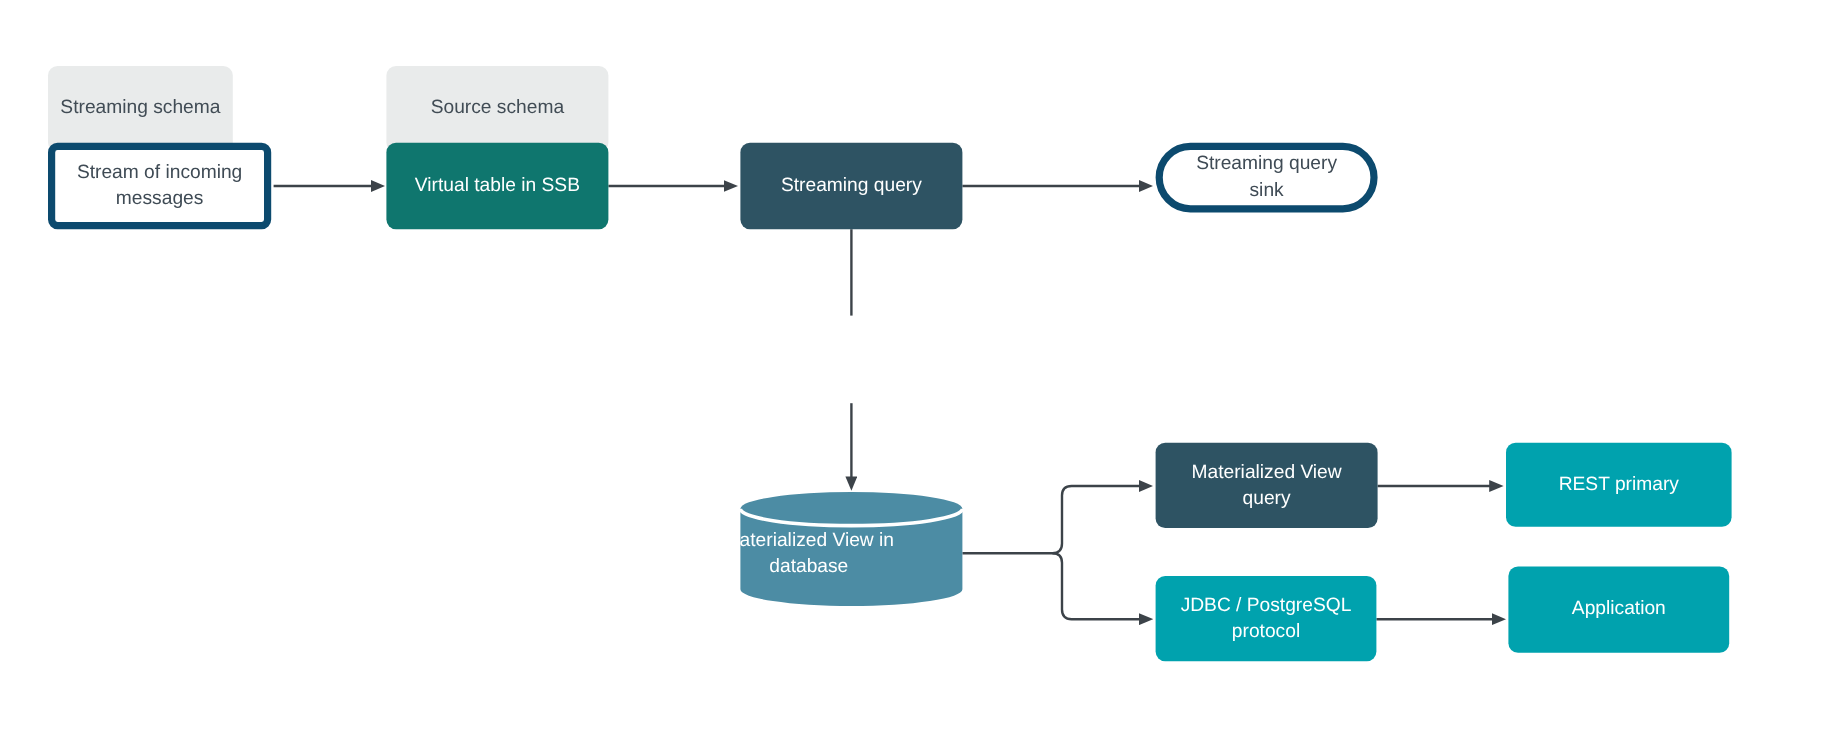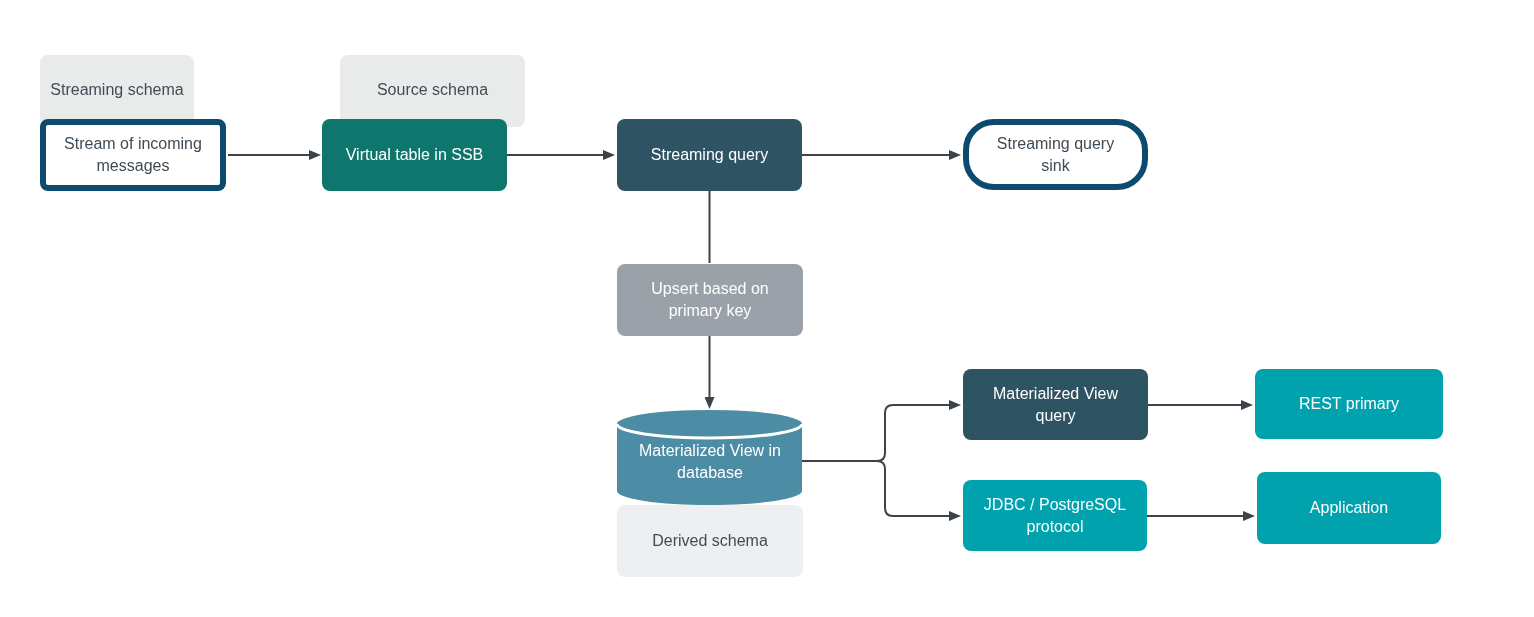--- a/index.html
+++ b/index.html
@@ -80,27 +80,24 @@
 </style>
 </head>
 <body>
 
 <div id="canvas">
 
   <div class="abs schema-plate top-plate" style="left:40px; top:55px; width:154px; height:72px;">
     <span>Streaming schema</span>
   </div>
 
-  <div class="abs schema-plate top-plate" style="left:340px; top:55px; width:185px; height:72px;">
+  <div class="abs schema-plate top-plate" style="left:322px; top:55px; width:185px; height:72px;">
     <span>Source schema</span>
   </div>
 
-  <div class="abs schema-plate derived-plate" style="left:617px; top:505px; width:186px; height:72px;">
-    <span>Derived schema</span>
-  </div>
 
   <svg id="connector-layer" viewBox="0 0 1534 617">
     <defs>
       <marker id="arrowhead" viewBox="0 0 12 10" refX="1" refY="5" markerWidth="12" markerHeight="10" orient="auto" markerUnits="userSpaceOnUse">
         <path d="M0,0 L12,5 L0,10 Z" fill="#3c4349"></path>
       </marker>
     </defs>
 
     <path class="edge" d="M 228 155 H 310" marker-end="url(#arrowhead)"></path>
     <path class="edge" d="M 507 155 H 604" marker-end="url(#arrowhead)"></path>
@@ -124,29 +121,26 @@
   </div>
 
   <div class="abs node teal-node" style="left:322px; top:119px; width:185px; height:72px;">
     <span>Virtual table in SSB</span>
   </div>
 
   <div class="abs node dark-node" style="left:617px; top:119px; width:185px; height:72px;">
     <span>Streaming query</span>
   </div>
 
-  <div class="abs node white-node" style="left:963px; top:119px; width:185px; height:71px;border-radius:31px;">
+  <div class="abs node white-node" style="left:963px; top:119px; width:185px; height:58px;border-radius:31px;">
     <span>Streaming query sink</span>
   </div>
 
-  <div class="abs node gray-node" style="left:617px; top:264px; width:186px; height:72px;">
-    <span>Upsert based on primary key</span>
-  </div>
 
-  <div class="abs cyl-label" style="left:617px; top:438px; width:186px; height:48px;">
+  <div class="abs cyl-label" style="left:581px; top:438px; width:186px; height:48px;">
     <span>Materialized View in database</span>
   </div>
 
   <div class="abs node dark-node" style="left:963px; top:369px; width:185px; height:71px;">
     <span>Materialized View query</span>
   </div>
 
   <div class="abs node bright-node" style="left:1255px; top:369px; width:188px; height:70px;">
     <span>REST primary</span>
   </div>

